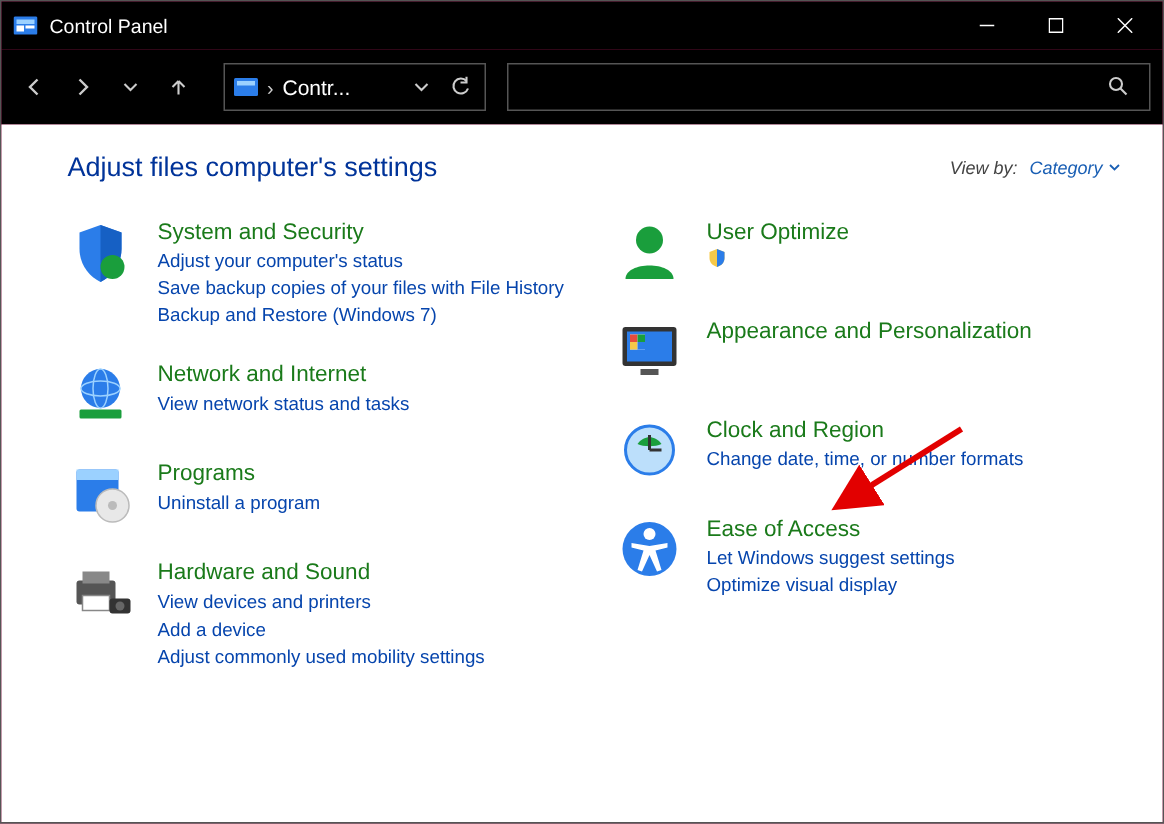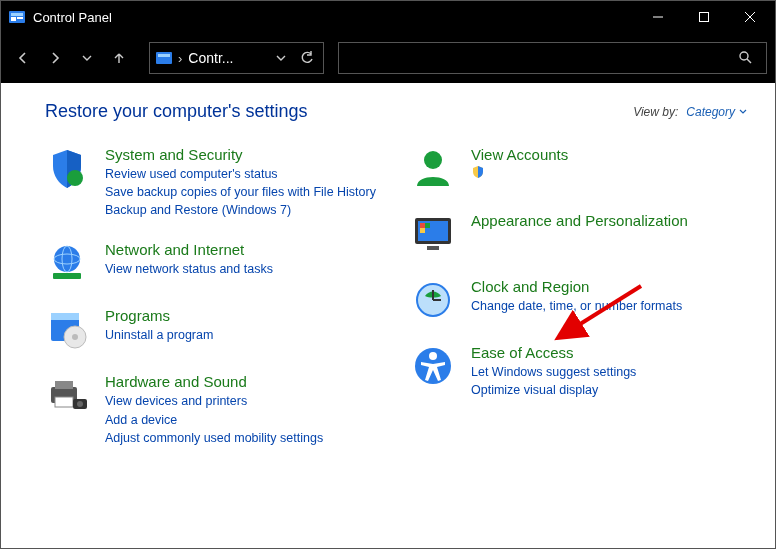--- a/index.html
+++ b/index.html
@@ -109,21 +109,21 @@
     <div class="search-box">
       <span><svg width="14" height="14" viewBox="0 0 14 14">
             <circle cx="6" cy="6" r="4" fill="none" stroke="#ccc" stroke-width="1.4"></circle>
             <line x1="9" y1="9" x2="13" y2="13" stroke="#ccc" stroke-width="1.4"></line>
           </svg></span>
     </div>
   </div>
 
   <div class="content">
     <div class="head-row">
-      <h1>Restore your computer's settings</h1>
+      <h1>Adjust files computer's settings</h1>
       <div class="viewby">
         <span>View by:</span>
         <span class="sel">
           <span>Category</span>
           <svg width="8" height="8">
               <path d="M1 2 L4 5 L7 2" fill="none" stroke="#1a5fb4" stroke-width="1.2"></path>
             </svg>
         </span>
       </div>
     </div>
@@ -132,21 +132,21 @@
       <div class="col">
 
         <div class="cat">
           <span class="cicon"><svg viewBox="0 0 44 44">
                 <path d="M22 4 L36 9 V20 C36 30 30 38 22 42 C14 38 8 30 8 20 V9 Z" fill="#2b7de9"></path>
                 <path d="M22 4 V42 C30 38 36 30 36 20 V9 Z" fill="#1660c4"></path>
                 <circle cx="30" cy="32" r="8" fill="#1a9e3c"></circle>
               </svg></span>
           <div class="ctext">
             <h2>System and Security</h2>
-            <a>Review used computer's status</a>
+            <a>Adjust your computer's status</a>
             <a>Save backup copies of your files with File History</a>
             <a>Backup and Restore (Windows 7)</a>
           </div>
         </div>
 
         <div class="cat">
           <span class="cicon"><svg viewBox="0 0 44 44">
                 <circle cx="22" cy="18" r="13" fill="#2b7de9"></circle>
                 <ellipse cx="22" cy="18" rx="13" ry="5" fill="none" stroke="#9bd1ff"></ellipse>
                 <ellipse cx="22" cy="18" rx="5" ry="13" fill="none" stroke="#9bd1ff"></ellipse>
@@ -190,21 +190,21 @@
       </div>
 
       <div class="col">
 
         <div class="cat">
           <span class="cicon"><svg viewBox="0 0 44 44">
                 <circle cx="22" cy="14" r="9" fill="#1a9e3c"></circle>
                 <path d="M6 40 C6 28 38 28 38 40 Z" fill="#1a9e3c"></path>
               </svg></span>
           <div class="ctext">
-            <h2>View Accounts</h2>
+            <h2>User Optimize</h2>
             <a>
               <svg width="14" height="14" viewBox="0 0 14 14">
                   <path d="M7 1 L12 3 V7 C12 10 10 12 7 13 C4 12 2 10 2 7 V3 Z" fill="#f7c948"></path>
                   <path d="M7 1 V13 C10 12 12 10 12 7 V3 Z" fill="#2b7de9"></path>
                 </svg>
             </a>
           </div>
         </div>
 
         <div class="cat">

